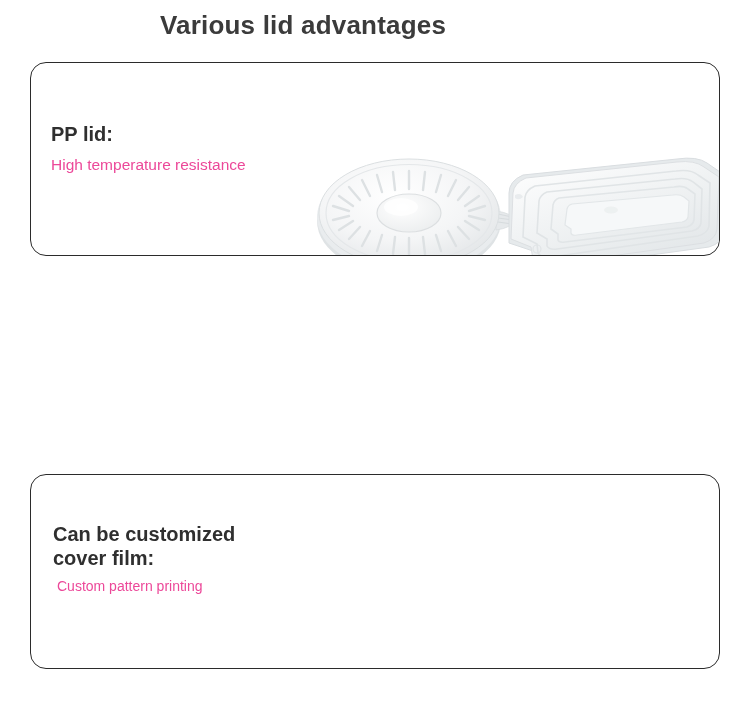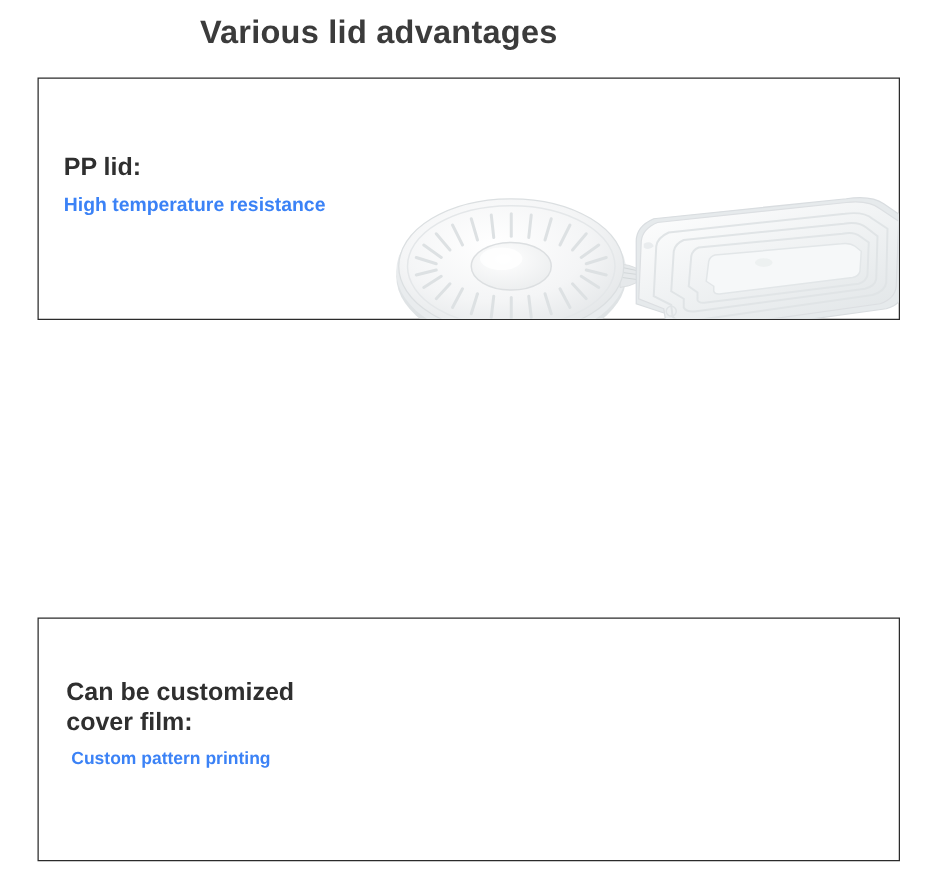--- a/index.html
+++ b/index.html
@@ -35,46 +35,46 @@
     color: #3b3b3b;
     font-family: "Liberation Sans", sans-serif;
   }
 
   
   .card {
     position: absolute;
     left: 30px;
     width: 690px;
     border: 1px solid #2b2b2b;
-    border-radius: 0;
+    border-radius: 16px;
     background: #ffffff;
     box-sizing: border-box;
     overflow: hidden;
   }
   #card-pp  { top: 62px;  height: 194px; }
   #card-pe  { top: 277px; height: 197px; }
-  #card-gold{ top: 494px; height: 195px; padding-left: 39px; }
+  #card-gold{ top: 474px; height: 195px; padding-left: 39px; }
 
   .card-text {
     position: absolute;
     left: 20px;
     width: 270px;
   }
   .card-heading {
     font-size: 20px;
     font-weight: bold;
     color: #2f2f2f;
     line-height: 1.18;
     margin: 0 0 6px 0;
     white-space: pre-line;
   }
   .card-sub {
     font-size: 15.5px;
-    font-weight: bold;
-    color: #3b82f6;
+    font-weight: normal;
+    color: #ec4899;
     line-height: 1.55;
     margin: 0;
     white-space: pre-line;
   }
   #card-pp   .card-text { top: 60px; }
   #card-pe   .card-text { top: 52px; }
   #card-gold .card-text { top: 48px; left: 22px; width: 260px;}
   #card-gold .card-sub  { padding-left: 4px; font-size: 14px;}
 
   

